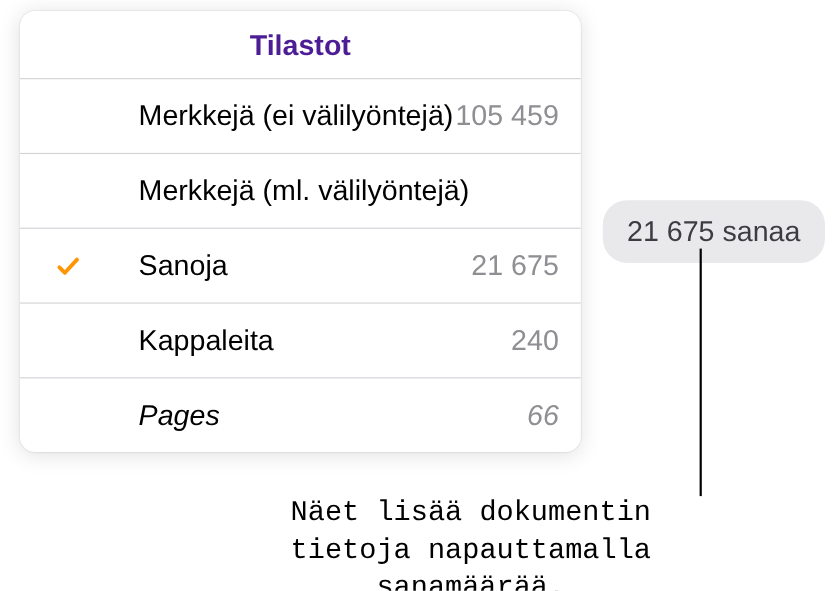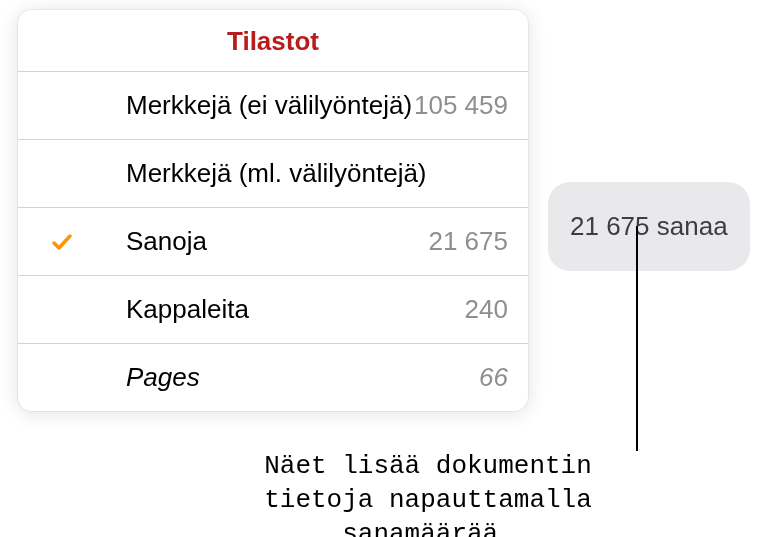--- a/index.html
+++ b/index.html
@@ -22,21 +22,21 @@
       background: #ffffff;
       border-radius: 14px;
       box-shadow: 0 2px 20px rgba(0,0,0,0.12), 0 0 0 1px rgba(0,0,0,0.05);
       overflow: hidden;
     }
     .panel-header {
       text-align: center;
       padding: 16px 0 14px 0;
       font-size: 26px;
       font-weight: 600;
-      color: #b91c1c;
+      color: #4c1d95;
       border-bottom: 1px solid #d1d1d6;
     }
     .stats-list {
       padding: 0;
     }
     .stat-row {
       display: flex;
       align-items: center;
       padding: 18px 20px 18px 75px;
       border-bottom: 1px solid #d1d1d6;
@@ -67,21 +67,21 @@
       display: block;
       width: 24px;
       height: 24px;
     }
     .summary-pill {
       position: absolute;
       left: 548px;
       top: 182px;
       background: #e9e9eb;
       border-radius: 22px;
-      padding: 29px 22px;
+      padding: 13px 22px;
       font-size: 26px;
       color: #3c3c43;
       font-weight: 400;
       white-space: nowrap;
     }
     .callout-line {
       position: absolute;
       background: #000;
     }
     .callout-vertical {

